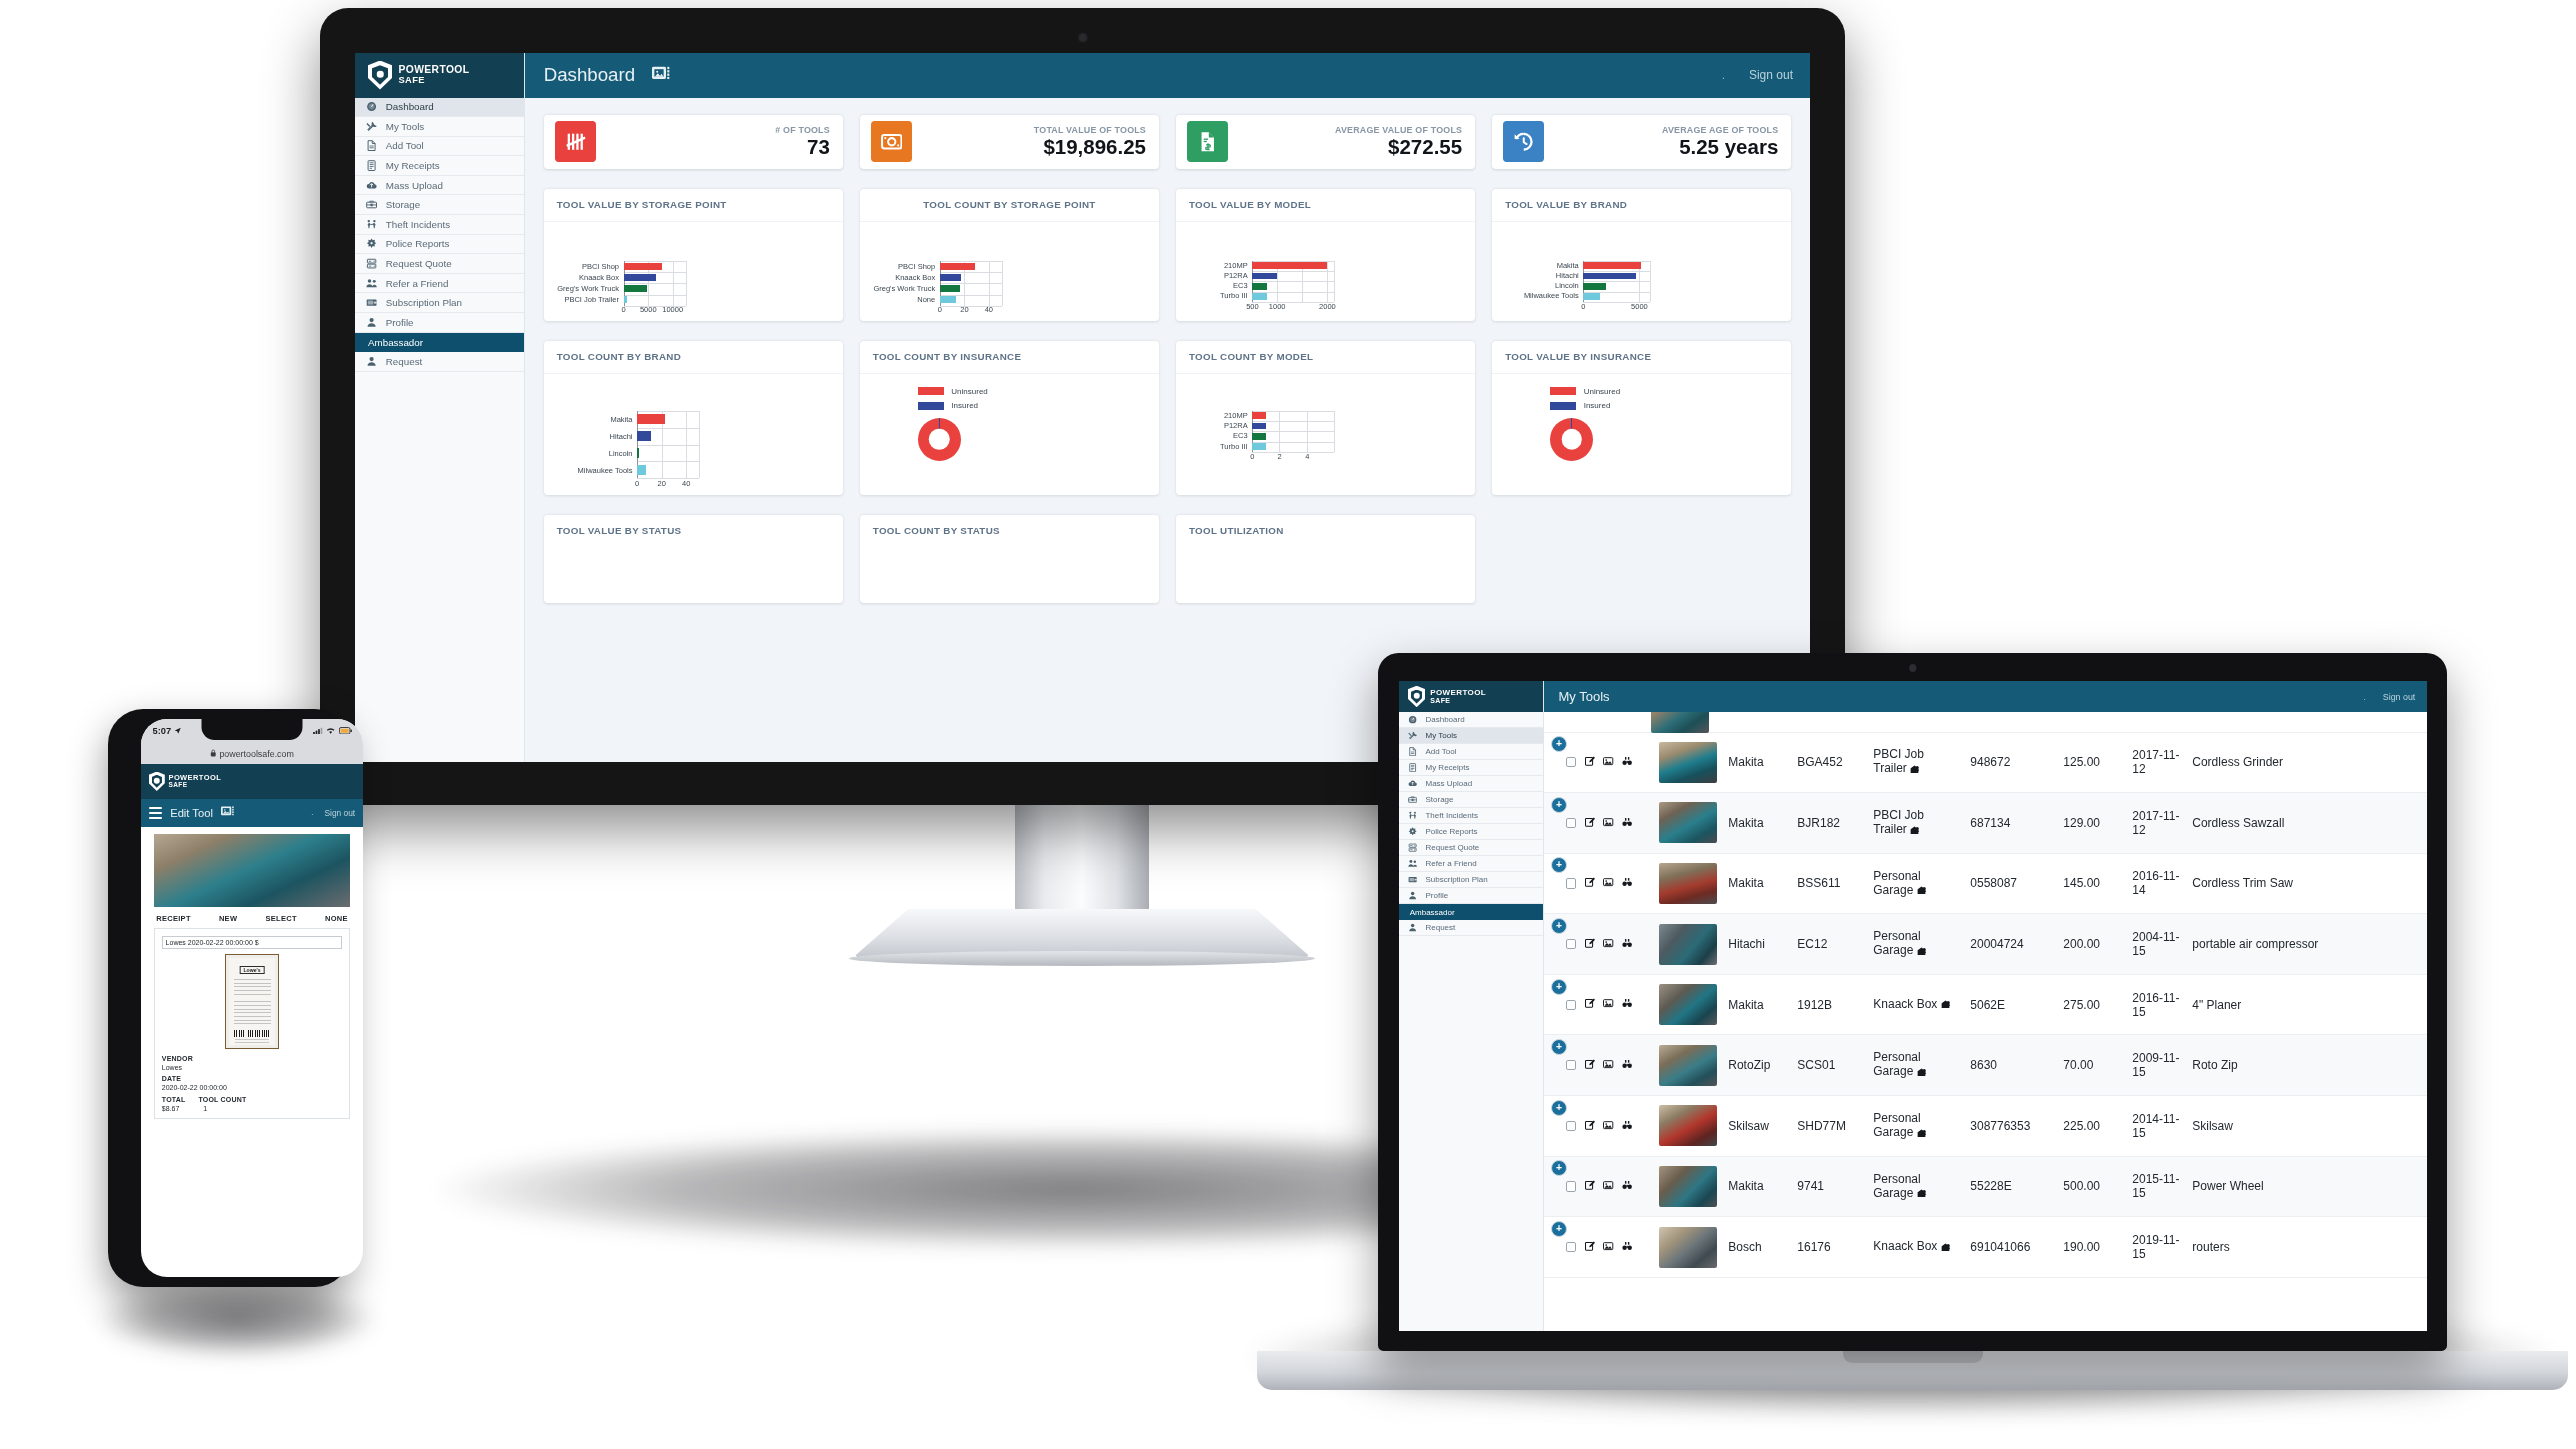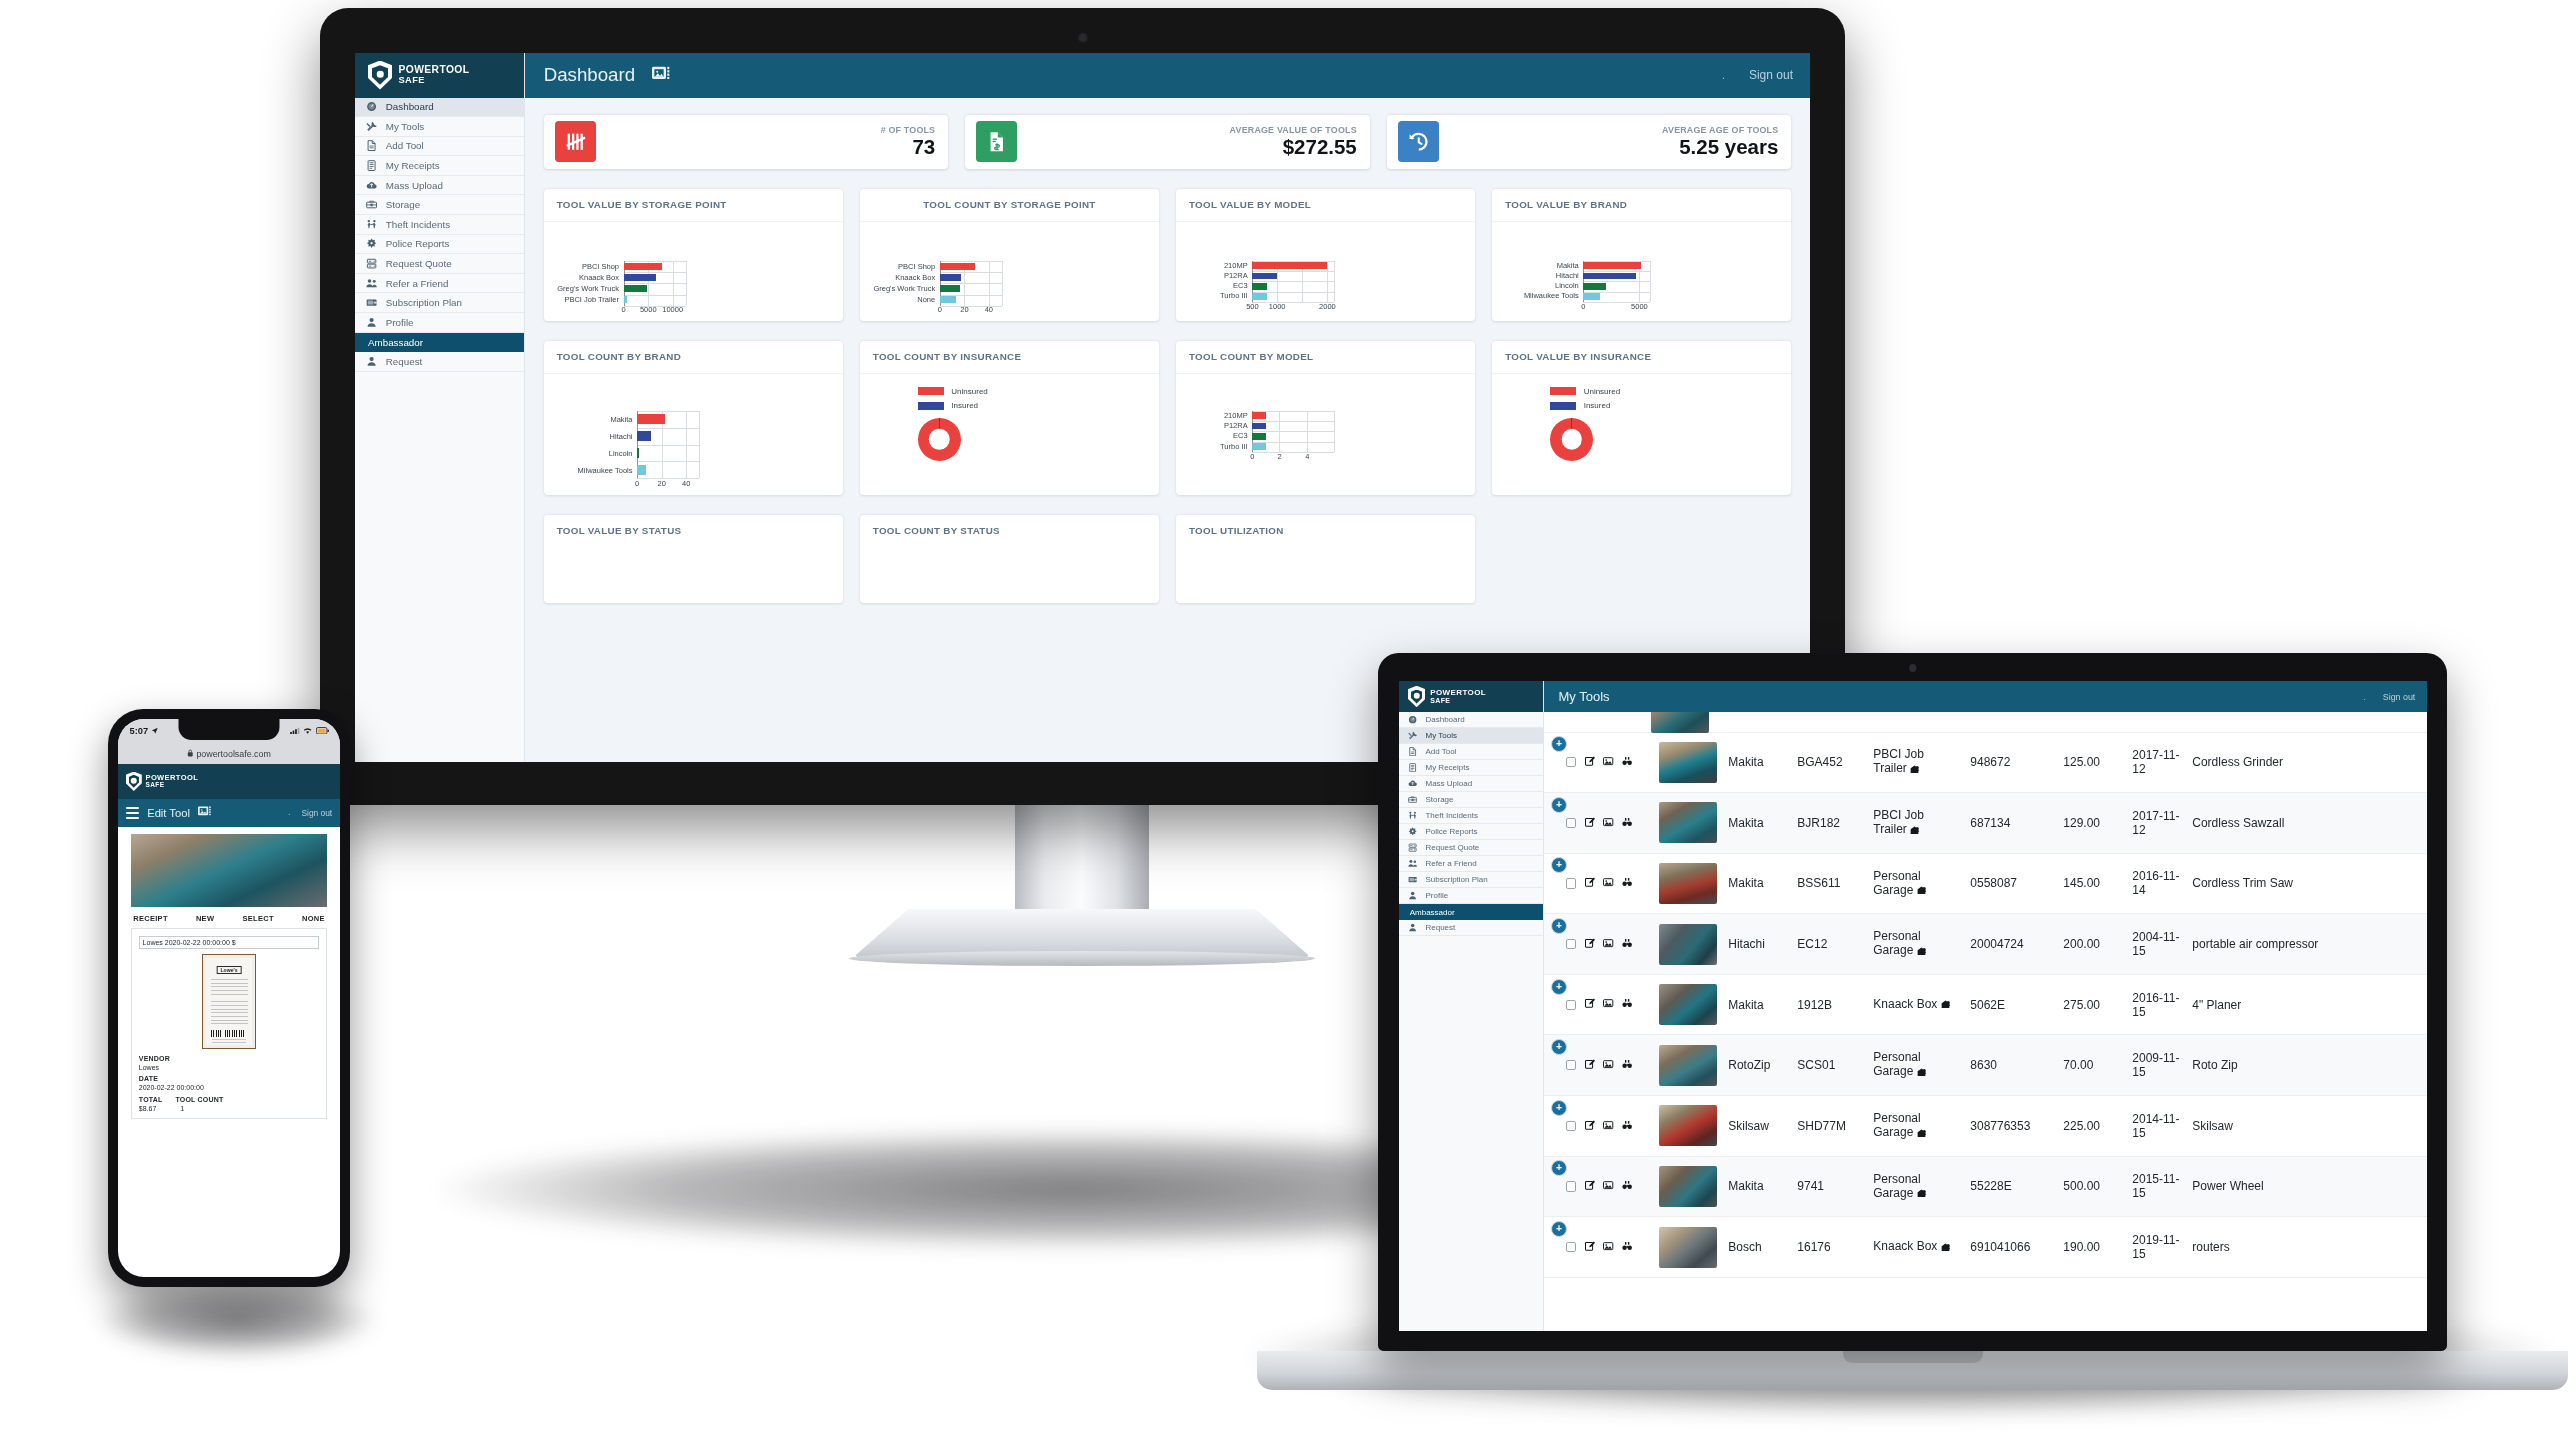--- a/index.html
+++ b/index.html
@@ -149,21 +149,21 @@
   }
   .chk { width:10.3px;height:10.3px;border:0.9px solid #9aa4ad;border-radius:1.9px;background:#fff; display:inline-block;}
   .thumb { width:58px; height:41px; border-radius:1.9px; display:block; }
 
   
   .phone { position:absolute; left:108px; top:709px; width:242px; height:578px; }
   .phone-body {
     position:absolute; inset:0; background:#111113; border-radius:35px;
     padding:10.3px; box-shadow:0 17px 39px rgba(0,0,0,.42);
   }
-  .phone-screen { width:100%; height:100%; background:#fff; border-radius:26px; overflow:hidden; position:relative; }
+  .phone-screen { width:100%; height:100%; background:#fff; border-radius:26px; overflow:hidden; position:relative;margin-left:23px; }
   .phone-notch {
     position:absolute; top:0; left:50%; transform:translateX(-50%);
     width:101px; height:20.5px; background:#111113; border-radius:0 0 13px 13px; z-index:6;
   }
   .ios-status { height:24px; background:#d9dbdf; display:flex; align-items:center; justify-content:space-between; padding:0 11.2px; font-size:9.3px; color:#1a1c1f; font-weight:bold;}
   .ios-url { height:20.5px; background:#d9dbdf; display:flex; align-items:center; justify-content:center; font-size:8.9px; color:#3a3d42; gap:2.8px;}
   .ph-brand { background:#133f52; height:35px; display:flex; align-items:center; }
   .ph-top { background:#155a76; height:28px; display:flex; align-items:center; justify-content:space-between; padding:0 7.5px; color:#d7e7ee; }
   .burger { width:13px; display:flex; flex-direction:column; gap:2.8px; }
   .burger i { display:block; height:2.3px; background:#fff; border-radius:0.9px; }
@@ -392,20 +392,34 @@
                       <rect x="2" y="2" width="1.7" height="12" fill="#fff"></rect>
                       <rect x="5.2" y="2" width="1.7" height="12" fill="#fff"></rect>
                       <rect x="8.4" y="2" width="1.7" height="12" fill="#fff"></rect>
                       <rect x="11.6" y="2" width="1.7" height="12" fill="#fff"></rect>
                       <rect x="0.6" y="7.2" width="15" height="1.7" fill="#fff" transform="rotate(-24 8 8)"></rect>
                     </svg>
                   </div>
                   <div class="kpi-txt">
                     <div class="kpi-label" style="font-size:8.9px;"># OF TOOLS</div>
                     <div class="kpi-val" style="font-size:20.5px;">73</div>
+                  </div>
+                </div>
+                <div class="kpi" style="height:54px;">
+                  <div class="kpi-ico" style="width:41px;height:41px;margin:6.5px 11.2px;background:#e87722;">
+                    <svg width="21.5" height="21.5" viewBox="0 0 16 16" aria-hidden="true">
+                      <rect x="0.8" y="3" width="14.4" height="10" rx="1.6" fill="none" stroke="#fff" stroke-width="1.5"></rect>
+                      <circle cx="8" cy="8" r="2.7" fill="none" stroke="#fff" stroke-width="1.5"></circle>
+                      <circle cx="3.2" cy="5.3" r=".8" fill="#fff"></circle>
+                      <circle cx="12.8" cy="10.7" r=".8" fill="#fff"></circle>
+                    </svg>
+                  </div>
+                  <div class="kpi-txt">
+                    <div class="kpi-label" style="font-size:8.9px;">TOTAL VALUE OF TOOLS</div>
+                    <div class="kpi-val" style="font-size:20.5px;">$19,896.25</div>
                   </div>
                 </div>
                 <div class="kpi" style="height:54px;">
                   <div class="kpi-ico" style="width:41px;height:41px;margin:6.5px 11.2px;background:#2f9e63;">
                     <svg width="21.5" height="21.5" viewBox="0 0 16 16" aria-hidden="true">
                       <path d="M3.4 1h5.4l3.8 3.8V15H3.4z" fill="#fff"></path>
                       <path d="M8.8 1v3.8h3.8" fill="#2f9e63"></path>
                       <rect x="5" y="5.6" width="3.2" height="1" fill="#2f9e63"></rect>
                       <rect x="5" y="7.3" width="2.3" height="1" fill="#2f9e63"></rect>
                       <path d="M8.2 9.2v5.2M6.9 10.2h2.1a.9.9 0 010 1.8H7.4a.9.9 0 000 1.8h2" stroke="#2f9e63" stroke-width="1" fill="none"></path>

